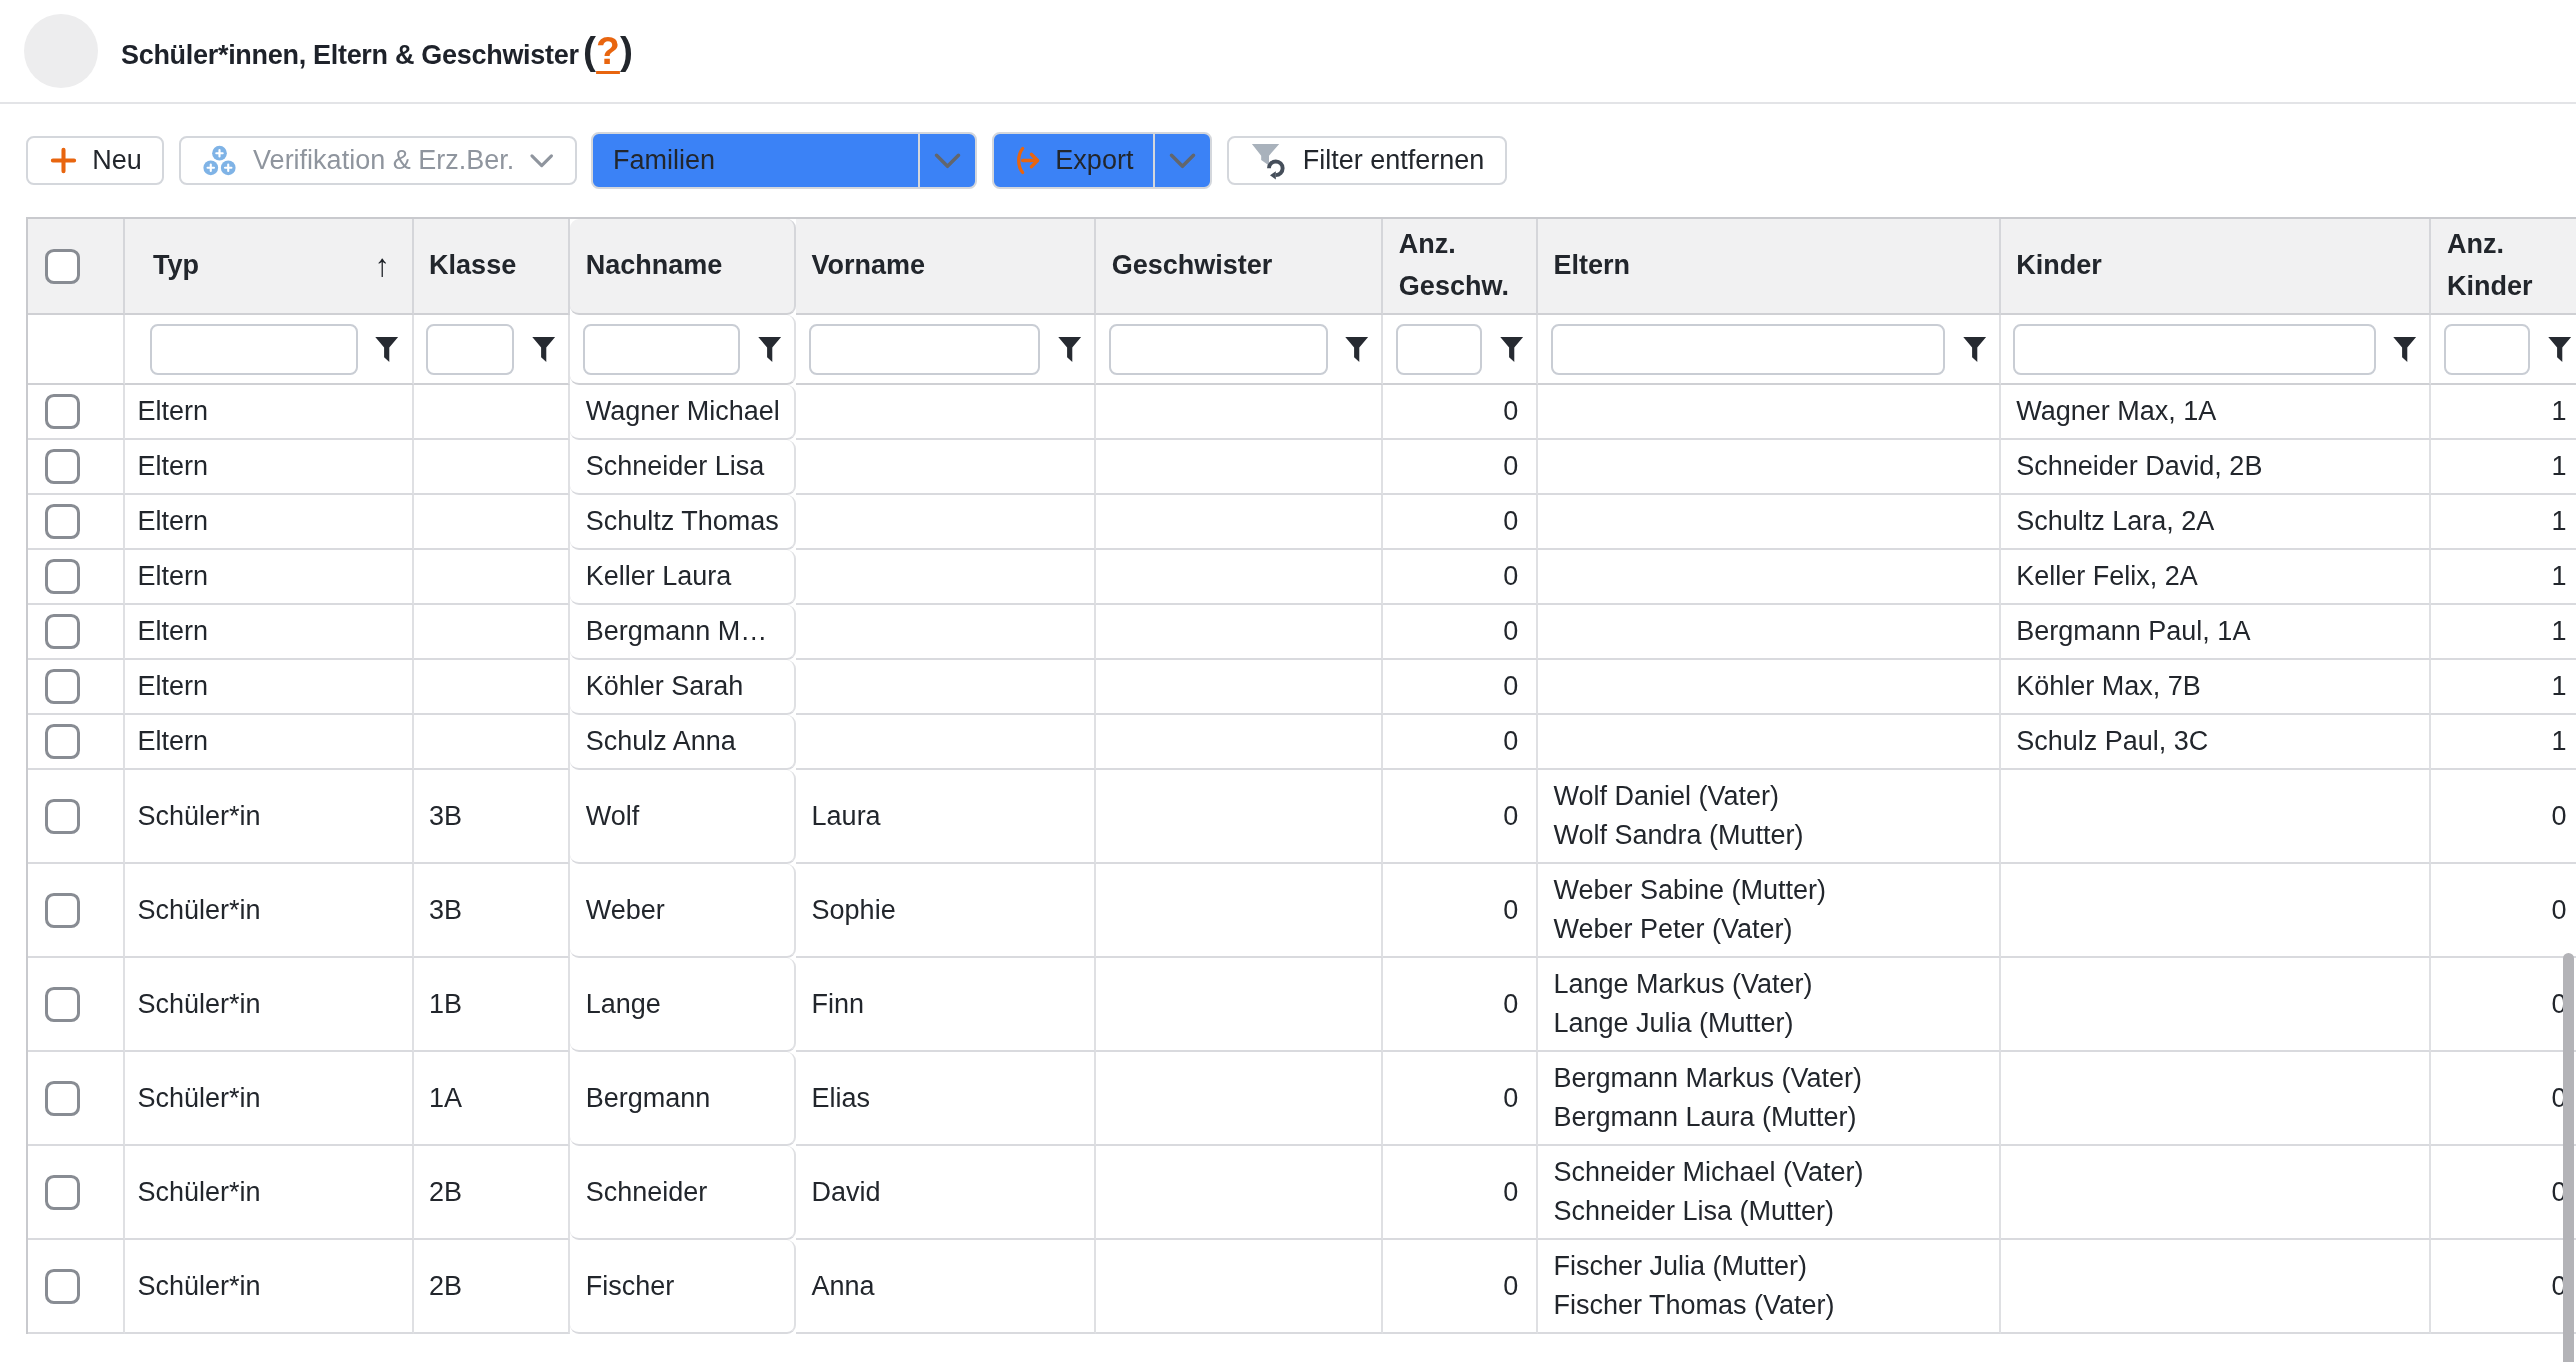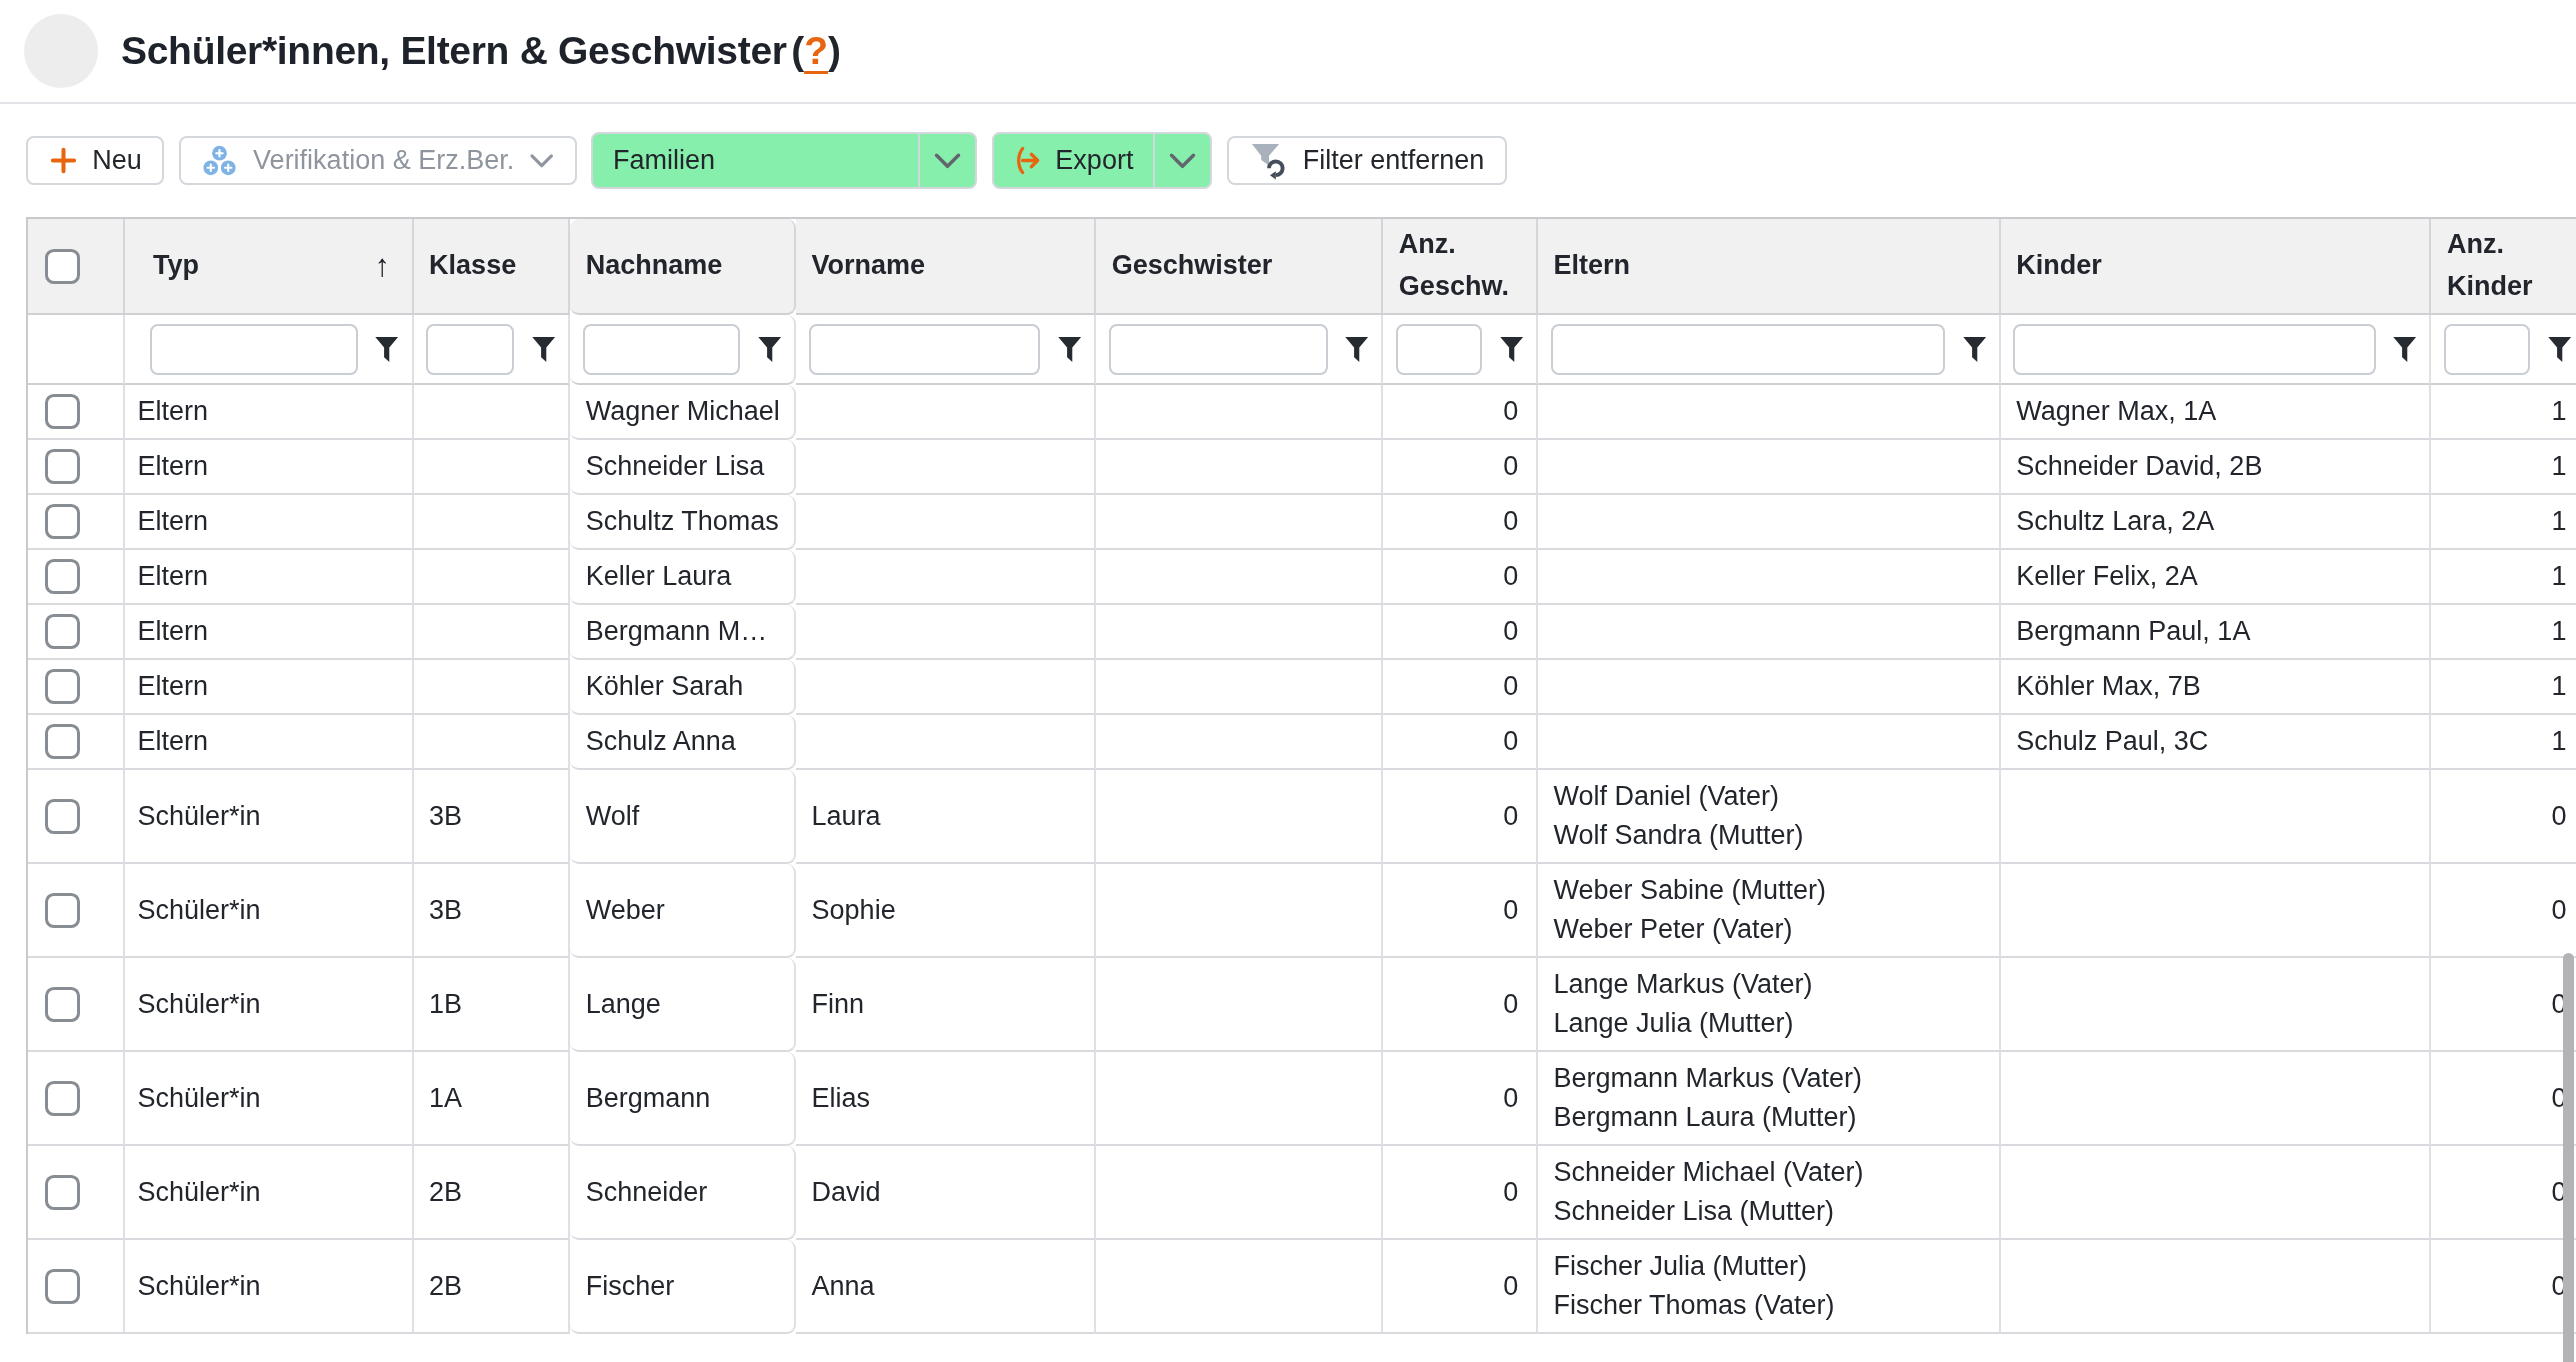--- a/index.html
+++ b/index.html
@@ -8,38 +8,38 @@
     font-family:"Liberation Sans", sans-serif;
     background:#ffffff; color:#22262c; position:relative;
   }
 
   
   .page-header{
     height:104px; display:flex; align-items:center; gap:23.5px;
     padding-left:23.5px; border-bottom:2px solid #e3e4e7;
   }
   .avatar{ width:74px; height:74px; border-radius:50%; background:#ededee; flex:none; }
-  .page-title{ font-size:39px; font-weight:bold; color:#1e222a; letter-spacing:-0.3px; }
+  .page-title{ font-size:27px; font-weight:bold; color:#1e222a; letter-spacing:-0.3px; }
   .help{ font-weight:bold; font-size:39px; }
   .help .mark{
     color:#e8650f; text-decoration:underline;
     text-decoration-thickness:2.9px; text-underline-offset:6.8px; cursor:pointer;
   }
 
   
   .toolbar{ display:flex; align-items:center; gap:14.7px; padding:28px 0 28px 26px; }
   .btn{
     display:inline-flex; align-items:center; gap:14.7px; height:49px;
     background:#fff; border:2px solid #d4d7dc; border-radius:7.8px;
     font-size:27px; color:#22262c; padding:0 20.5px; cursor:pointer; white-space:nowrap;
   }
   .btn.muted{ color:#8f959e; }
   .split{
     display:inline-flex; height:57px; border:2px solid #d4d7dc; border-radius:7.8px;
-    background:#86efac; align-items:stretch; overflow:hidden; cursor:pointer;
+    background:#3b82f6; align-items:stretch; overflow:hidden; cursor:pointer;
   }
   .seg{ display:flex; align-items:center; gap:14.7px; padding:0 19.5px; font-size:27px; color:#22262c; white-space:nowrap; }
   .chev-seg{ display:flex; align-items:center; justify-content:center; width:57px; border-left:2px solid #d4d7dc; color:#62666d; }
   .select{ width:386px; }
   .select .seg{ flex:1; }
   .chev{ color:#8f959e; display:flex; }
   .chev.dark{ color:#62666d; }
 
   .list-icon{ display:inline-flex; flex-direction:column; gap:6.8px; flex:none; }
   .list-icon .lrow{ display:flex; align-items:center; gap:7.8px; }

